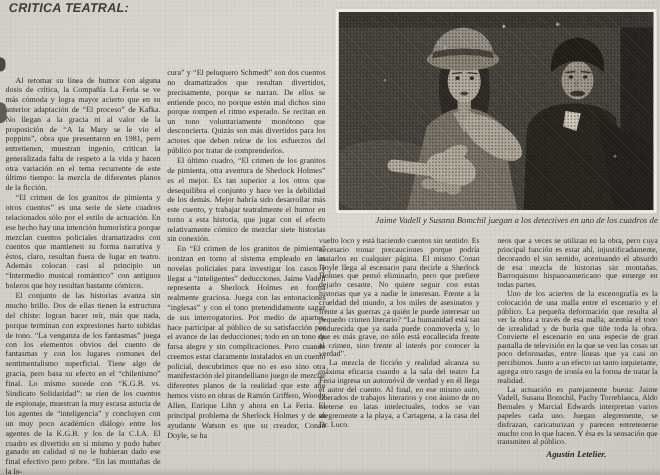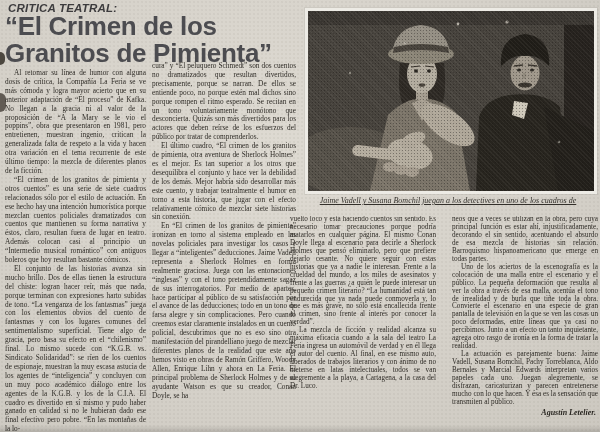--- a/index.html
+++ b/index.html
@@ -25,45 +25,41 @@
   .photo-frame{position:absolute;left:305px;top:8px;width:292px;height:186px;
     background:#edebe5;padding:3px;box-sizing:border-box;
     box-shadow:0 0 0 1px rgba(0,0,0,0.05);}
   .photo{position:relative;width:100%;height:100%;background:#48443e;overflow:hidden;}
   .photo svg{position:absolute;inset:0;display:block;}
   .halftone{position:absolute;inset:0;
     background-image:radial-gradient(rgba(25,22,18,0.38) 0.7px, rgba(0,0,0,0) 0.9px);
     background-size:3px 3px;}
   .halftone2{position:absolute;inset:0;opacity:.25;
     background:repeating-linear-gradient(45deg, rgba(235,230,220,0.20) 0 1px, rgba(0,0,0,0.12) 1px 3px);}
-  .caption{position:absolute;left:298px;top:196px;width:300px;text-align:center;
-    font-style:italic;font-size:8px;line-height:9.5px;color:#33302b;text-decoration:underline;}
+  .caption{position:absolute;left:298px;top:196px;width:300px;text-align:right;
+    font-style:italic;font-size:8px;line-height:9.5px;color:#33302b;}
   .col{position:absolute;text-align:justify;}
   .col p{margin:0;text-indent:9px;}
   .col p.cont{text-indent:0;}
   #col1{left:5px;top:69px;width:141px;font-size:7.3px;line-height:8.9px;}
   #col2{left:152px;top:62px;width:144px;font-size:7.3px;line-height:8.9px;}
   #col3{left:290px;top:216px;width:146px;height:216px;font-size:7.2px;line-height:7.95px;overflow:hidden;}
   #col4{left:452px;top:216px;width:146px;height:216px;font-size:7.2px;line-height:7.95px;overflow:hidden;}
-  .byline{text-align:right;font-weight:bold;font-style:italic;font-size:8px;
+  .byline{text-align:center;font-weight:bold;font-style:italic;font-size:8px;
     margin-top:2px;padding-right:2px;color:#2b2823;}
 </style>
 </head>
 <body>
 
 <div class="page">
   <div class="grain"></div>
   <div class="smudge s1"></div>
   <div class="smudge s2"></div>
 
   <div class="kicker">CRITICA TEATRAL:</div>
-  <div class="headline">
-    <div>“El Crimen de los</div>
-    <div>Granitos de Pimienta”</div>
-  </div>
 
   <div class="photo-frame">
     <div class="photo">
       <svg width="286" height="180" viewBox="0 0 286 180" preserveAspectRatio="none">
         <rect x="0" y="0" width="286" height="180" fill="#48443e"></rect>
         <ellipse cx="42" cy="150" rx="58" ry="34" fill="#6b6459" opacity="0.45"></ellipse>
         <rect x="256" y="0" width="30" height="180" fill="#1f1c18" opacity="0.8"></rect>
         <rect x="0" y="0" width="286" height="14" fill="#3c3833"></rect>
 
         <path d="M168,180 L171,106 Q177,88 201,84 Q236,80 252,96 L262,180 Z" fill="#28251f"></path>
@@ -124,18 +120,18 @@
     <p>El último cuadro, “El crimen de los granitos de pimienta, otra aventura de Sherlock Holmes” es el mejor. Es tan superior a los otros que desequilibra el conjunto y hace ver la debilidad de los demás. Mejor habría sido desarrollar más este cuento, y trabajar teatralmente el humor en torno a esta historia, que jugar con el efecto relativamente cómico de mezclar siete historias sin conexión.</p>
     <p>En “El crimen de los granitos de pimienta” ironizan en torno al sistema empleado en las novelas policiales para investigar los casos y llegar a “inteligentes” deducciones. Jaime Vadell representa a Sherlock Holmes en forma realmente graciosa. Juega con las entonaciones “inglesas” y con el tono pretendidamente sagaz de sus interrogatorios. Por medio de apartes, hace participar al público de su satisfacción por el avance de las deducciones; todo en un tono de farsa alegre y sin complicaciones. Pero cuando creemos estar claramente instalados en un cuento policial, descubrimos que no es eso sino otra manifestación del pirandelliano juego de mezclar diferentes planos de la realidad que este año hemos visto en obras de Ramón Griffero, Woody Allen, Enrique Lihn y ahora en La Feria. El principal problema de Sherlock Holmes y de su ayudante Watson es que su creador, Conan Doyle, se ha</p>
   </div>
 
   <div class="col" id="col3">
     <p class="cont">vuelto loco y está haciendo cuentos sin sentido. Es necesario tomar precauciones porque podría matarlos en cualquier página. El mismo Conan Doyle llega al escenario para decirle a Sherlock Holmes que pensó eliminarlo, pero que prefiere dejarlo cesante. No quiere seguir con estas historias que ya a nadie le interesan. Frente a la crueldad del mundo, a los miles de asesinatos y frente a las guerras ¿a quién le puede interesar un pequeño crimen literario? “La humanidad está tan endurecida que ya nada puede conmoverla y, lo que es más grave, no sólo está encallecida frente al crimen, sino frente al interés por conocer la verdad”.</p>
     <p>La mezcla de ficción y realidad alcanza su máxima eficacia cuando a la sala del teatro La Feria ingresa un automóvil de verdad y en él llega el autor del cuento. Al final, en ese mismo auto, liberados de trabajos literarios y con ánimo de no meterse en latas intelectuales, todos se van alegremente a la playa, a Cartagena, a la casa del Dr. Luco.</p>
   </div>
 
   <div class="col" id="col4">
-    <p class="cont">neos que a veces se utilizan en la obra, pero cuya principal función es estar ahí, injustificadamente, decorando el sin sentido, acentuando el absurdo de esa mezcla de historias sin relación. Barroquismo hispanoamericano que emerge en todas partes.</p>
+    <p class="cont">neos que a veces se utilizan en la obra, pero cuya principal función es estar ahí, injustificadamente, decorando el sin sentido, acentuando el absurdo de esa mezcla de historias sin montañas. Barroquismo hispanoamericano que emerge en todas partes.</p>
     <p>Uno de los aciertos de la escenografía es la colocación de una malla entre el escenario y el público. La pequeña deformación que resulta al ver la obra a través de esa malla, acentúa el tono de irrealidad y de burla que tiñe toda la obra. Convierte el escenario en una especie de gran pantalla de televisión en la que se ven las cosas un poco deformadas, entre líneas que ya casi no percibimos. Junto a un efecto un tanto inquietante, agrega otro rasgo de ironía en la forma de tratar la realidad.</p>
     <p>La actuación es parejamente buena: Jaime Vadell, Susana Bomchil, Pachy Torreblanca, Aldo Bernales y Marcial Edwards interpretan varios papeles cada uno. Juegan alegremente, se disfrazan, caricaturizan y parecen entretenerse mucho con lo que hacen. Y ésa es la sensación que transmiten al público.</p>
     <div class="byline">Agustín Letelier.</div>
   </div>
 </div>
 
 </body></html>

